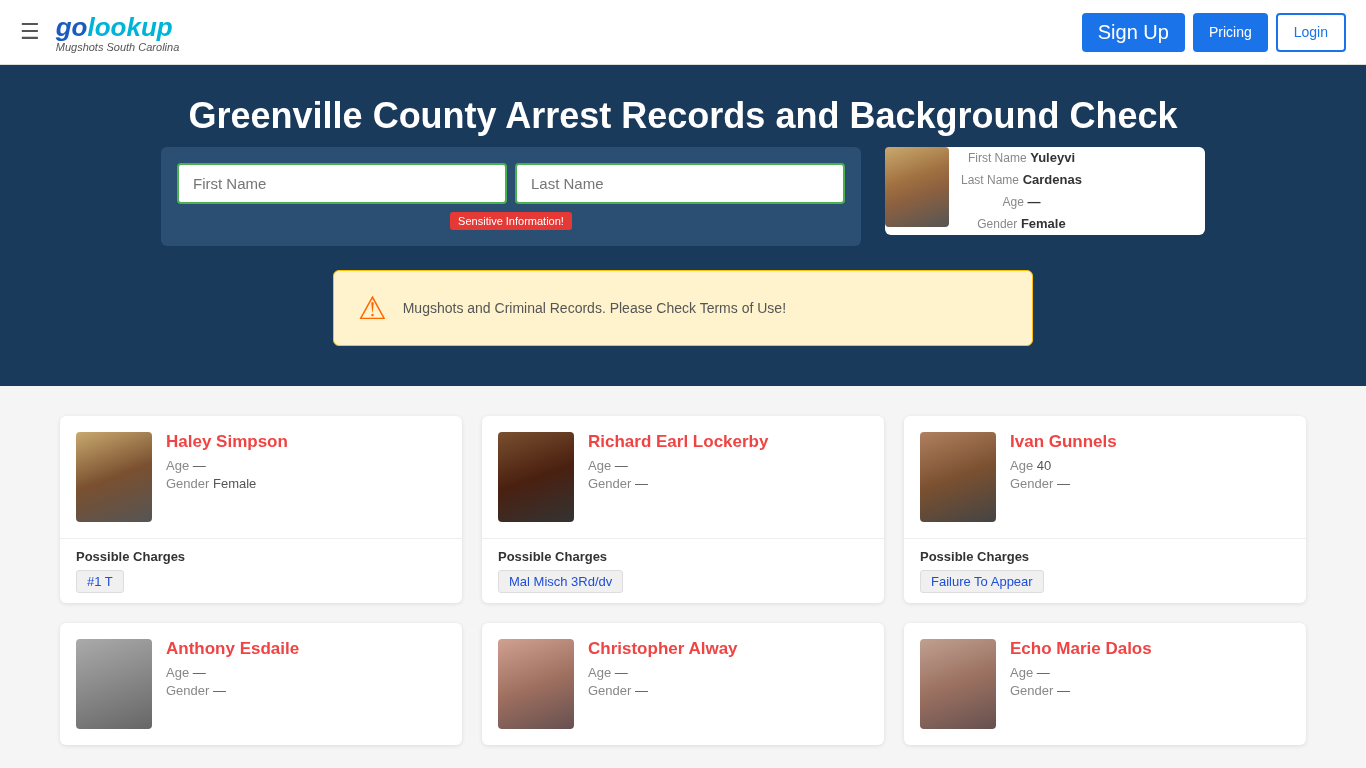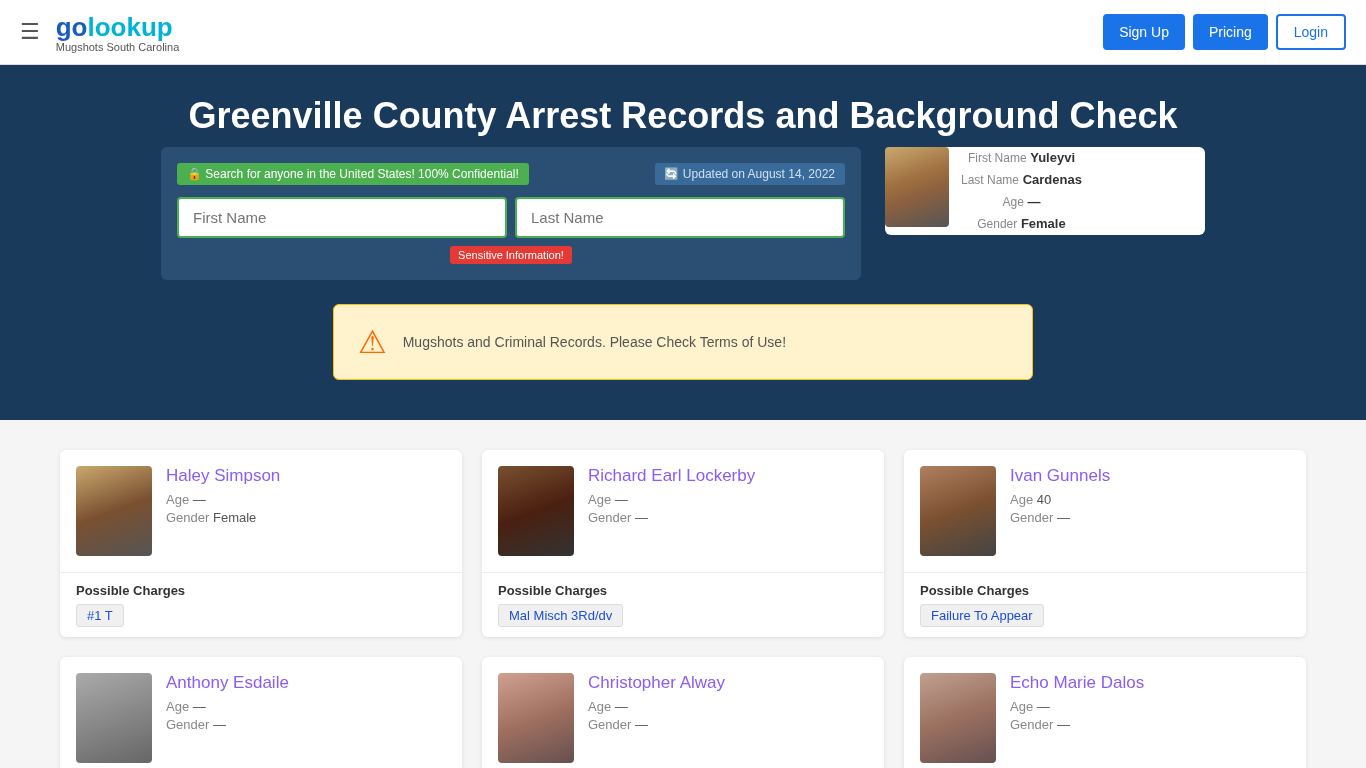--- a/index.html
+++ b/index.html
@@ -10,25 +10,25 @@
       display: flex;
       align-items: center;
       justify-content: space-between;
       padding: 10px 20px;
       background: #fff;
       border-bottom: 1px solid #ddd;
       height: 65px;
     }
     .header-left { display: flex; align-items: center; gap: 16px; }
     .hamburger { font-size: 22px; cursor: pointer; color: #555; }
-    .logo-container { display: flex; flex-direction: column; }
+    .logo-container { display: flex; flex-direction: column; font-style: italic; }
     .logo-text { font-size: 26px; font-weight: bold; color: #1a5bbf; }
     .logo-subtitle { font-size: 11px; color: #555; margin-top: -2px; }
     .header-right { display: flex; gap: 8px; }
-    .btn-signup { background: #1a73e8; color: #fff; border: none; padding: 8px 16px; border-radius: 4px; cursor: pointer; font-size: 14px; }
+    .btn-signup { background: #1a73e8; color: #fff; border: none; padding: 8px 16px; border-radius: 4px; cursor: pointer; font-size: 20px; }
     .btn-pricing { background: #1a73e8; color: #fff; border: none; padding: 8px 16px; border-radius: 4px; cursor: pointer; font-size: 14px; }
     .btn-login { background: #fff; color: #1a73e8; border: 2px solid #1a73e8; padding: 8px 16px; border-radius: 4px; cursor: pointer; font-size: 14px; }
 
     
     .hero {
       background: #1a3a5c;
       padding: 30px 20px 40px;
       text-align: center;
       color: #fff;
     }
@@ -186,21 +186,21 @@
       width: 76px;
       height: 90px;
       border-radius: 4px;
       flex-shrink: 0;
       overflow: hidden;
     }
     .mugshot-bg {
       width: 100%;
       height: 100%;
     }
-    .person-name { font-size: 17px; font-weight: normal; color: #8b5cf6; margin-bottom: 6px; }
+    .person-name { font-size: 17px; font-weight: bold; color: #ef4444; margin-bottom: 6px; }
     .person-detail { font-size: 13px; color: #555; margin-bottom: 3px; }
     .person-detail span.label { color: #888; }
     .charges-section { border-top: 1px solid #eee; padding: 10px 16px; }
     .charges-title { font-size: 13px; font-weight: bold; color: #333; margin-bottom: 6px; }
     .charge-badge {
       display: inline-block;
       background: #f0f0f0;
       border: 1px solid #ddd;
       border-radius: 3px;
       padding: 3px 10px;
@@ -230,24 +230,20 @@
     <button class="btn-login">Login</button>
   </div>
 </header>
 
 <section class="hero">
   <h1>Greenville County Arrest Records and Background Check</h1>
 
   <div class="search-container">
 
     <div class="search-box">
-      <div class="search-top-bar">
-        <span class="search-confidential">🔒 Search for anyone in the United States! 100% Confidential!</span>
-        <span class="search-updated">🔄 Updated on August 14, 2022</span>
-      </div>
       <div class="search-fields">
         <input type="text" placeholder="First Name" style="">
         <input type="text" placeholder="Last Name" style="">
       </div>
       <span class="sensitive-label">Sensitive Information!</span>
     </div>
 
     <div class="profile-card">
       <div class="profile-card-inner">
         <div class="profile-avatar">

